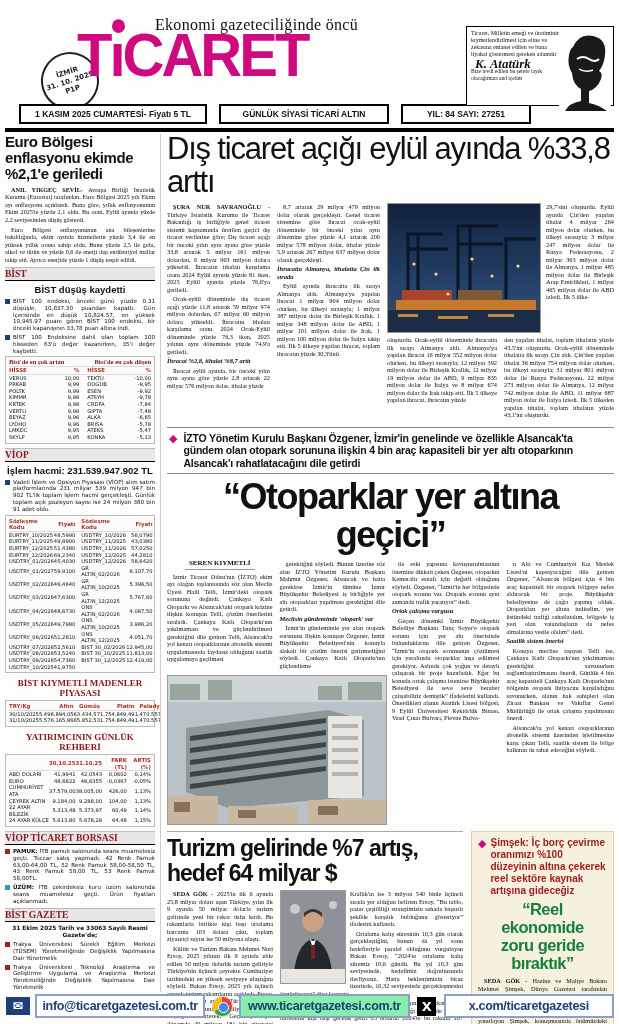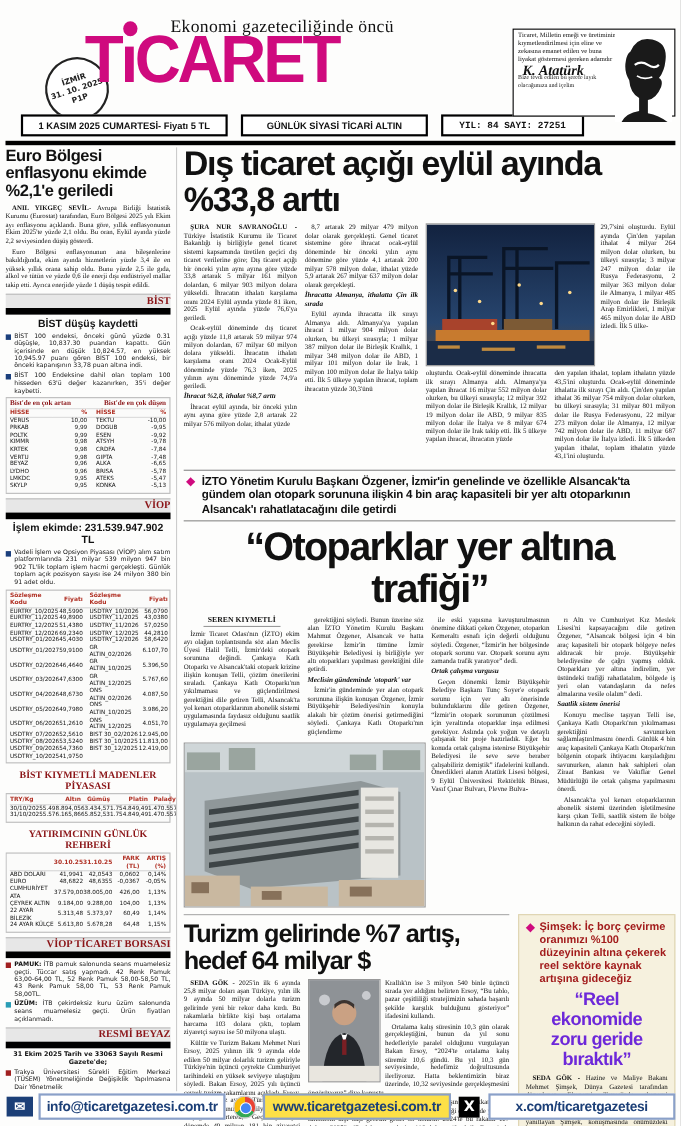--- a/index.html
+++ b/index.html
@@ -22,41 +22,41 @@
            font-size:6px;line-height:7px;padding:3px 4px;box-sizing:border-box;}
   .ata-quote{width:92px;}
   .ata-sig{font-style:italic;font-weight:bold;font-size:13px;margin:2px 0 1px 4px;font-family:"Liberation Serif",serif;}
   .ata-oath{width:92px;font-size:5.5px;line-height:6.5px;}
   .ata-face{position:absolute;right:2px;top:2px;width:52px;height:82px;}
   
   .leftcol{position:absolute;left:5px;top:134px;width:156px;bottom:32px;border-right:1px solid #ccc;
            padding-right:5px;box-sizing:border-box;overflow:hidden;}
   .lc-head{font-family:"Liberation Sans",sans-serif;font-weight:800;font-size:15px;line-height:16px;letter-spacing:-.4px;margin:0 0 4px;}
   .lc-p{font-size:6.2px;line-height:7.4px;text-align:justify;margin:0 0 3px;text-indent:6px;}
-  .secband{background:#e7e7e7;border-top:1px solid #bbb;border-bottom:6px solid #000000;text-align:right;
+  .secband{background:#e7e7e7;border-top:1px solid #bbb;border-bottom:1px solid #000000;text-align:left;
            font-weight:bold;color:#8b1518;font-size:9.5px;padding:1px 0;margin:4px 0 3px;font-family:"Liberation Serif",serif;}
   .sechead2{text-align:center;font-weight:bold;color:#8b1518;font-size:9px;margin:5px 0 2px;}
   .lc-sub{font-family:"Liberation Sans",sans-serif;font-weight:bold;font-size:9.5px;text-align:center;margin:1px 0 3px;}
   .blist{margin:0 0 2px;}
   .bitem{position:relative;font-family:"DejaVu Sans",sans-serif;font-size:5.6px;line-height:6.8px;
          padding-left:8px;margin-bottom:2px;text-align:justify;}
   .bitem::before{content:"";position:absolute;left:0;top:1px;width:5px;height:5px;background:#1b3f7c;}
   .bitem.red::before{background:#a02020;}
   .bitem.teal::before{background:#2a9db5;}
   .tbox{border:1px solid #bbb;background:#fbfbfa;padding:2px 3px;margin:2px 0 3px;}
   table{border-collapse:collapse;width:100%;}
   .tbl{font-family:"DejaVu Sans",sans-serif;font-size:5.2px;line-height:6.6px;}
   .tbl th{color:#b03024;text-align:left;font-size:5.4px;border-bottom:1px solid #ddd;padding:0;}
   .tbl th.r,.tbl td.r{text-align:right;}
   .tbl td{padding:0;}
   .tbl .grp{color:#8b1518;font-family:"Liberation Serif",serif;font-weight:bold;font-size:6.5px;}
   .resmi-sub{text-align:center;font-family:"DejaVu Sans",sans-serif;font-weight:bold;font-size:5.8px;line-height:7px;margin:1px 0 2px;}
   
   .main{position:absolute;left:167px;top:132px;right:5px;}
-  .h-xl{font-family:"Liberation Sans",sans-serif;font-weight:700;font-size:31px;line-height:33px;
+  .h-xl{font-family:"Liberation Sans",sans-serif;font-weight:400;font-size:31px;line-height:33px;
         letter-spacing:-1.2px;margin:0 0 5px;}
   .cols{display:flex;gap:7px;}
   .bodytxt{font-size:6.3px;line-height:7.5px;text-align:justify;}
   .bodytxt p{margin:0 0 2px;text-indent:6px;}
   .bodytxt .sub{font-weight:bold;font-style:italic;text-indent:0;font-size:6.5px;}
   .c105{width:103px;flex:none;}
   .dis-right{flex:1;display:flex;flex-direction:column;gap:3px;}
   .dis-row1{display:flex;gap:5px;}
   .photo-port{width:152px;height:128px;flex:none;border:1px solid #999;}
   .dis-c4top{flex:1;}
@@ -77,50 +77,50 @@
   .low-left{width:296px;flex:none;}
   .h-md{font-family:"Liberation Sans",sans-serif;font-weight:900;font-size:23px;line-height:25px;letter-spacing:-1px;margin:0 0 4px;}
   .tur-cols{display:flex;gap:7px;}
   .tur-c1{width:106px;flex:none;}
   .tur-c2{flex:1;}
   .photo-ersoy{float:left;width:64px;height:92px;border:1px solid #999;margin:0 4px 2px 0;}
   .simsek{flex:1;background:#f6f1de;border:1px solid #ddd3b0;padding:5px 6px;box-sizing:border-box;}
   .simsek .kick{display:flex;gap:4px;margin-bottom:3px;}
   .simsek .kick .txt{font-family:"Liberation Sans",sans-serif;font-weight:bold;font-size:10px;line-height:12px;color:#a21c1c;}
   .h-red{font-family:"Liberation Sans",sans-serif;font-weight:900;font-size:16.5px;line-height:18px;
-         color:#6d28d9;text-align:center;letter-spacing:-.5px;margin:2px 17px 5px;}
+         color:#15803d;text-align:center;letter-spacing:-.5px;margin:2px 17px 5px;}
   
   .footer{position:absolute;left:5px;right:5px;bottom:6px;height:24px;display:flex;gap:4px;align-items:stretch;
           font-family:"Liberation Sans",sans-serif;font-weight:bold;color:#1c3f77;}
   .f-box{border:2px solid #8aa0c8;background:#fff;flex:1;display:flex;align-items:center;justify-content:center;
          font-size:12.5px;letter-spacing:-.3px;}
   .f-ic{width:26px;flex:none;display:flex;align-items:center;justify-content:center;}
   .env{width:24px;height:18px;background:#1c3f77;color:#fff;font-size:12px;display:flex;align-items:center;justify-content:center;}
   .chrome{width:19px;height:19px;border-radius:50%;background:conic-gradient(#ea4335 0 33%,#34a853 33% 66%,#fbbc05 66% 100%);position:relative;border:1px solid #ccc;}
   .chrome::after{content:"";position:absolute;left:5px;top:5px;width:9px;height:9px;border-radius:50%;background:#4285f4;border:1.5px solid #fff;}
   .xlogo{width:19px;height:19px;background:#000;color:#fff;font-weight:900;font-size:13px;display:flex;align-items:center;justify-content:center;font-family:"DejaVu Sans",sans-serif;}
-  .web-box{background:#fde047;}
+  .web-box{background:#86efac;}
 </style>
 </head>
 <body>
 
 <div class="page">
 
   <header class="masthead">
     <div class="stamp">
       <span>İZMİR</span>
       <span>31. 10. 2025</span>
       <span>P1P</span>
     </div>
     <div class="tagline">Ekonomi gazeteciliğinde öncü</div>
     <div class="logo" aria-label="TiCARET"><span>T</span><span class="idot">ı</span><span>CARET</span></div>
     <div class="mh-boxes">
       <div class="mh-box" style="width:168px;text-align:center;">1 KASIM 2025 CUMARTESİ- Fiyatı 5 TL</div>
       <div class="mh-box" style="width:150px;text-align:center;">GÜNLÜK SİYASİ TİCARİ ALTIN</div>
-      <div class="mh-box" style="width:110px;text-align:center;font-family:Liberation Mono, monospace;">YIL: 84 SAYI: 27251</div>
+      <div class="mh-box" style="width:110px;text-align:center;">YIL: 84 SAYI: 27251</div>
     </div>
     <div class="ata-box">
       <div class="ata-quote">Ticaret, Milletin emeği ve üretiminin kıymetlendirilmesi için eline ve zekasına emanet edilen ve buna liyakat göstermesi gereken adamdır</div>
       <div class="ata-sig">K. Atatürk</div>
       <div class="ata-oath">Bize tevdi edilen bu şerefe layık olacağımıza and içelim</div>
       <svg class="ata-face" viewBox="0 0 52 82">
         <rect width="52" height="82" fill="#fff"></rect>
         <path d="M14 18 Q20 4 34 7 Q48 10 46 26 Q45 36 40 42 Q44 44 42 50 Q38 60 30 62 L30 74 Q40 76 48 82 L6 82 Q10 74 22 72 L22 60 Q14 56 13 44 Q8 36 10 26 Q11 20 14 18Z" fill="#1a1a1a"></path>
         <path d="M18 30 Q24 26 30 30 Q36 34 40 30" stroke="#fff" stroke-width="2" fill="none"></path>
         <path d="M20 40 Q26 44 34 41" stroke="#fff" stroke-width="1.5" fill="none"></path>
@@ -213,21 +213,21 @@
             <td>SKYLP</td>
               <td class="r">9,95</td>
             <td style="padding-left:8px;">KONKA</td>
               <td class="r">-5,13</td>
           </tr>
           </tbody>
       </table>
     </div>
 
     <div class="secband">VİOP</div>
-    <div class="lc-sub">İşlem ekimde: 231.539.947.902 TL</div>
+    <div class="lc-sub">İşlem hacmi: 231.539.947.902 TL</div>
     <div class="bitem">Vadeli İşlem ve Opsiyon Piyasası (VİOP) alım satım platformlarında 231 milyar 539 milyon 947 bin 902 TL'lik toplam işlem hacmi gerçekleşti. Günlük toplam açık pozisyon sayısı ise 24 milyon 380 bin 91 adet oldu.</div>
     <div class="tbox">
       <table class="tbl">
         <thead>
             <tr>
           <th>Sözleşme Kodu</th>
               <th class="r">Fiyatı</th>
           <th style="padding-left:6px;">Sözleşme Kodu</th>
               <th class="r">Fiyatı</th>
         </tr>
@@ -417,21 +417,21 @@
               <td class="r">1,15%</td>
           </tr>
           </tbody>
       </table>
     </div>
 
     <div class="secband">VİOP TİCARET BORSASI</div>
     <div class="bitem red"><b>PAMUK:</b> <span>İTB pamuk salonunda seans muamelesiz geçti. Tüccar satış yapmadı. 42 Renk Pamuk 63,00-64,00 TL, 52 Renk Pamuk 58,00-58,50 TL, 43 Renk Pamuk 58,00 TL, 53 Renk Pamuk 58,00TL.</span></div>
     <div class="bitem teal"><b>ÜZÜM:</b> <span>İTB çekirdeksiz kuru üzüm salonunda seans muamelesiz geçti. Ürün fiyatları açıklanmadı.</span></div>
 
-    <div class="secband">RESMİ BEYAZ</div>
+    <div class="secband">BİST GAZETE</div>
     <div class="resmi-sub">31 Ekim 2025 Tarih ve 33063 Sayılı Resmi Gazete'de;</div>
     <div class="resmi-list">
 
     <div class="bitem red">Trakya Üniversitesi Sürekli Eğitim Merkezi (TÜSEM) Yönetmeliğinde Değişiklik Yapılmasına Dair Yönetmelik</div>
         <div class="bitem red">Trakya Üniversitesi Teknoloji Araştırma ve Geliştirme Uygulama ve Araştırma Merkezi Yönetmeliğinde Değişiklik Yapılmasına Dair Yönetmelik</div>
       </div>
   </aside>
 
   <main class="main">
 
@@ -500,21 +500,21 @@
         </div>
       </div>
     </section>
 
     <div class="kicker">
       <span class="diamond">◆</span>
       <span class="kicker-txt">İZTO Yönetim Kurulu Başkanı Özgener, İzmir'in genelinde ve özellikle Alsancak'ta gündem olan otopark sorununa ilişkin 4 bin araç kapasiteli bir yer altı otoparkının Alsancak'ı rahatlatacağını dile getirdi</span>
     </div>
 
     <section>
-      <h1 class="h-quote">“Otoparklar yer altına trafiği”</h1>
+      <h1 class="h-quote">“Otoparklar yer altına geçici”</h1>
       <div class="cols bodytxt">
         <div class="oto-left">
           <div class="two">
             <div>
               <div class="byline-c">SEREN KIYMETLİ</div>
               <p>İzmir Ticaret Odası'nın (İZTO) ekim ayı olağan toplantısında söz alan Meclis Üyesi Halil Telli, İzmir'deki otopark sorununa değindi. Çankaya Katlı Otoparkı ve Alsancak'taki otopark krizine ilişkin konuşan Telli, çözüm önerilerini sıraladı. Çankaya Katlı Otoparkı'nın yıkılmaması ve güçlendirilmesi gerektiğini dile getiren Telli, Alsancak'ta yol kenarı otoparklarının abonelik sistemi uygulamasında faydasız olduğunu saatlik uygulamaya geçilmesi</p>
             </div>
             <div>
               <p>gerektiğini söyledi. Bunun üzerine söz alan İZTO Yönetim Kurulu Başkanı Mahmut Özgener, Alsancak ve hatta gerekirse İzmir'in tümüne İzmir Büyükşehir Belediyesi iş birliğiyle yer altı otoparkları yapılması gerektiğini dile getirdi.</p>
               <p class="sub">Meclisin gündeminde 'otopark' var</p>

